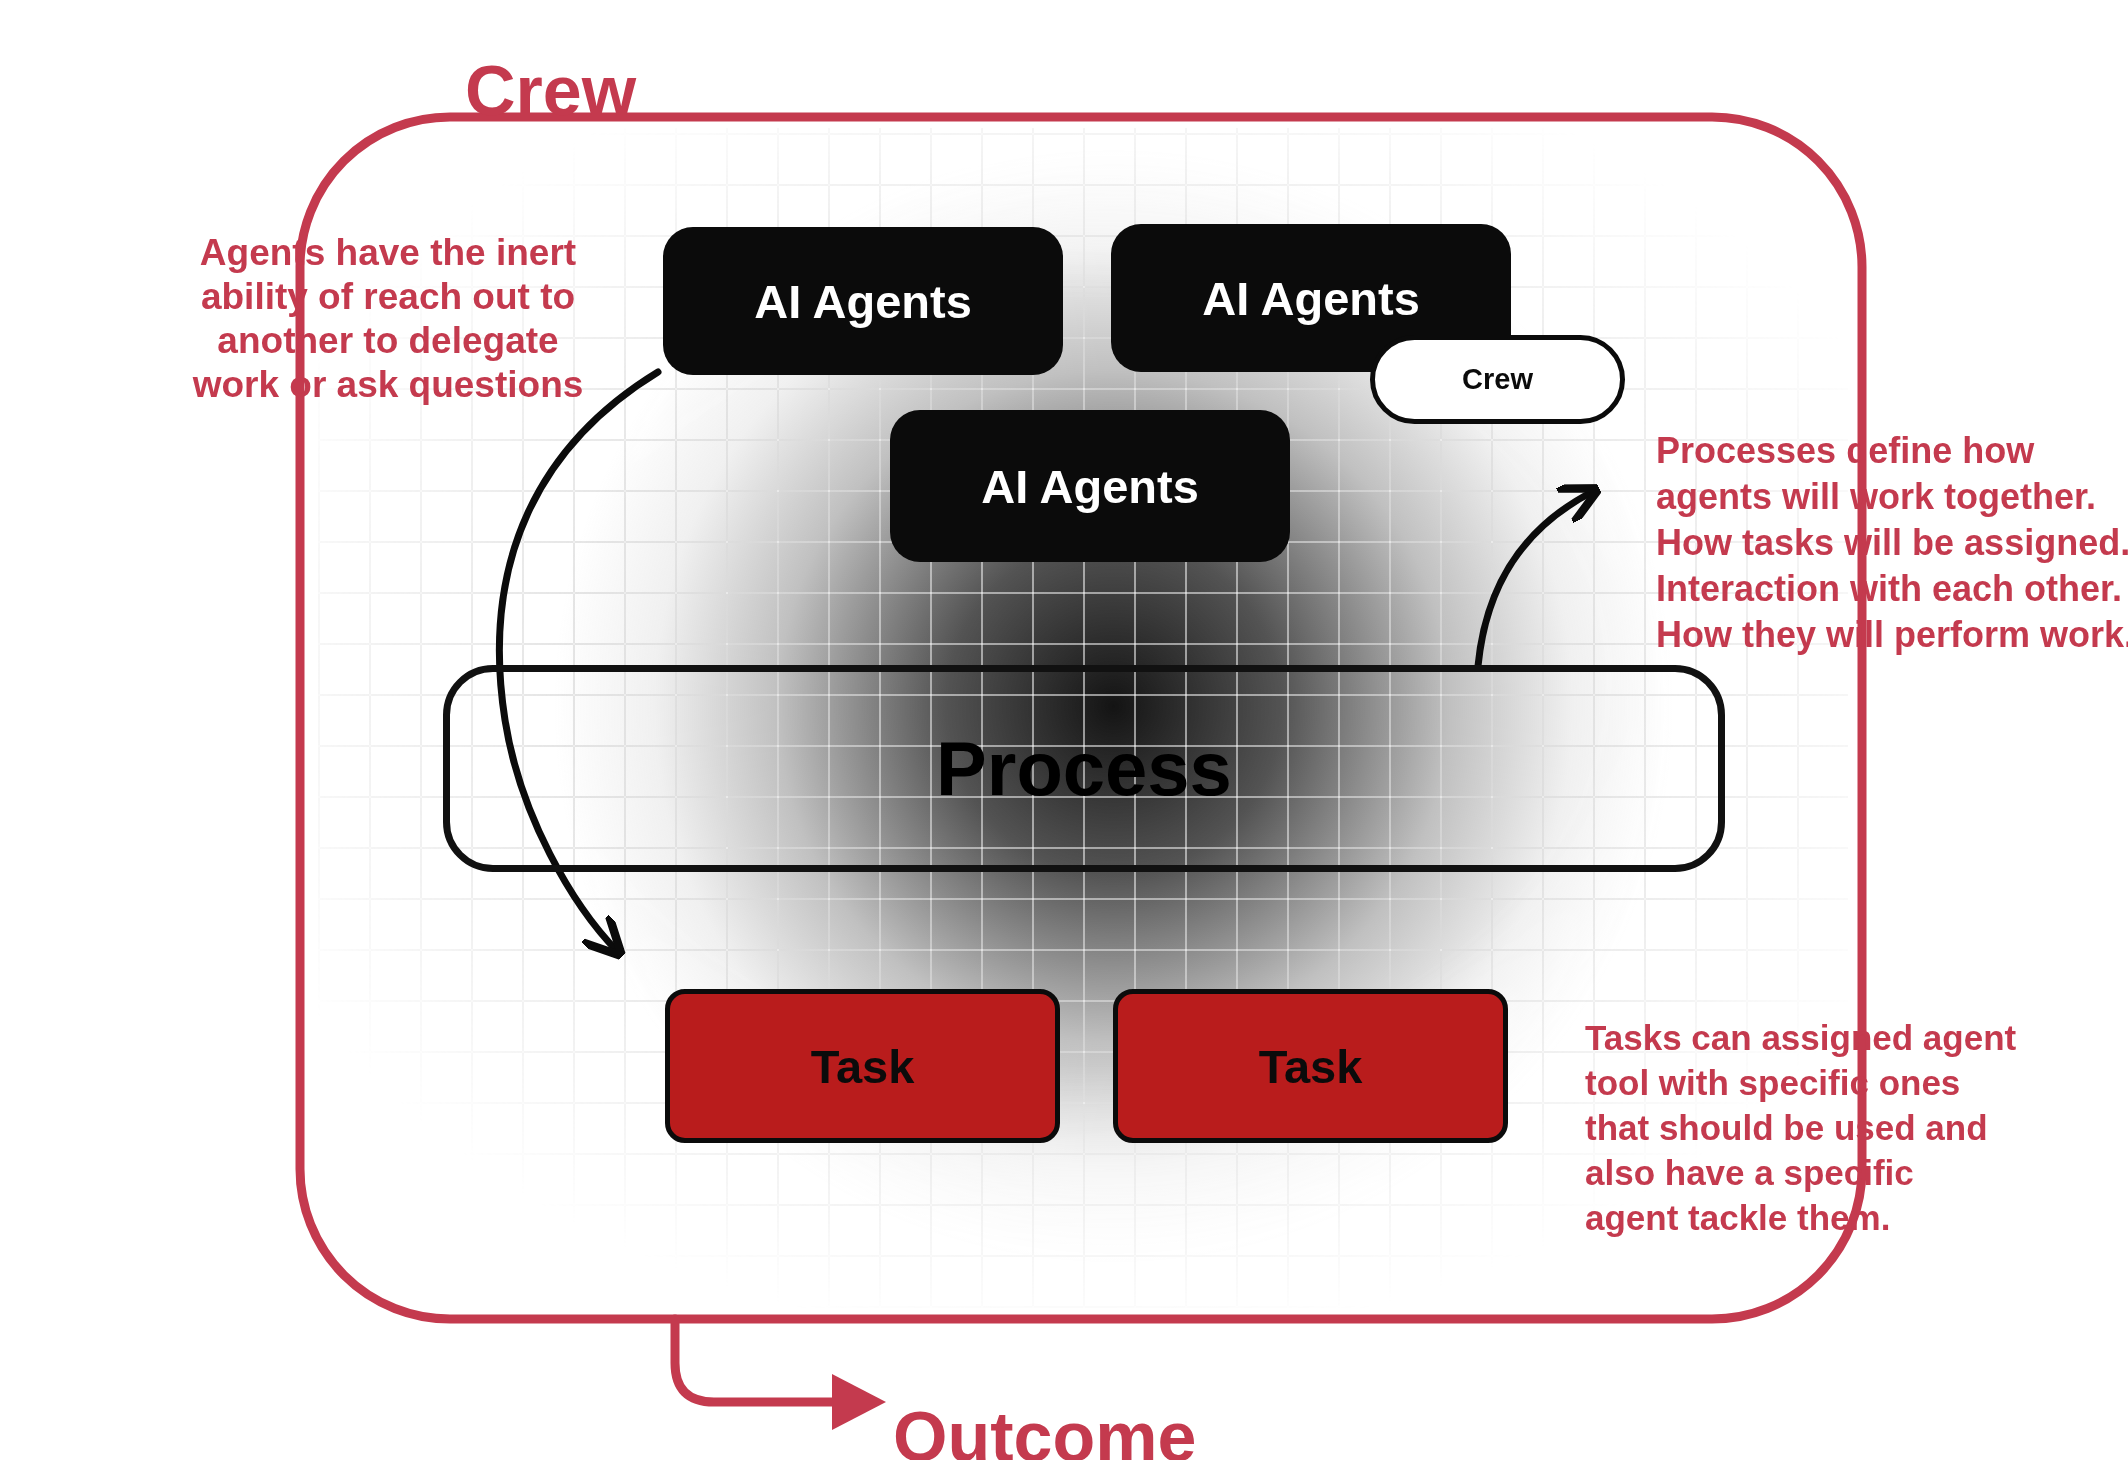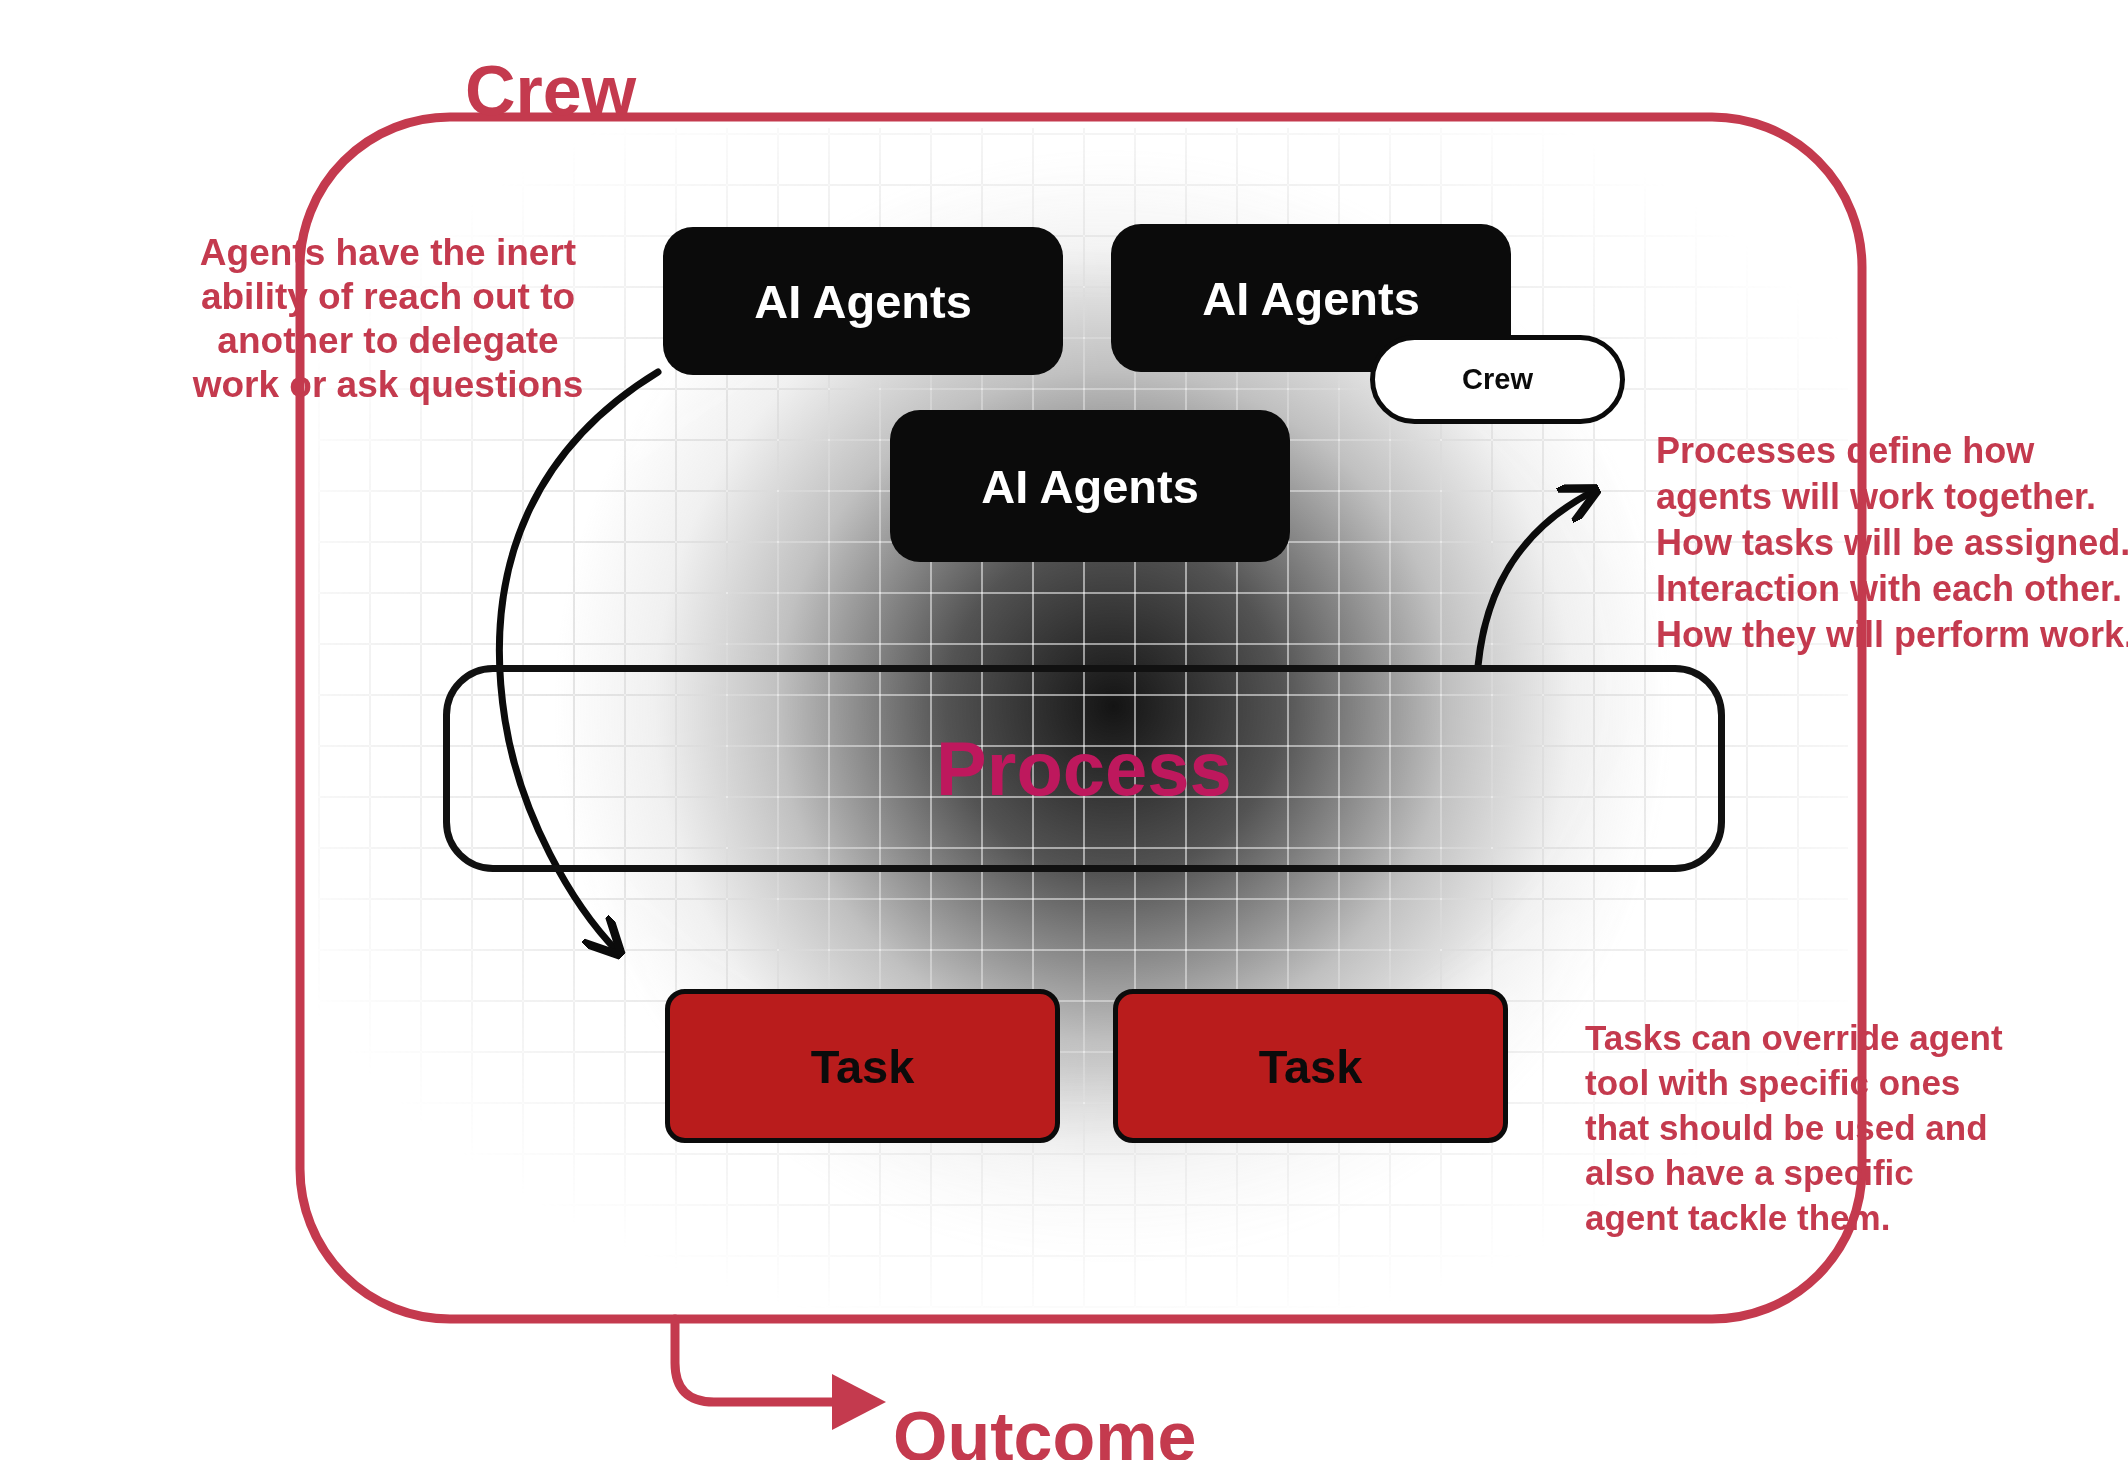--- a/index.html
+++ b/index.html
@@ -25,21 +25,21 @@
   .overlay-svg{position:absolute;left:0;top:0;width:2128px;height:1460px;z-index:5;}
   
   .node{position:absolute;display:flex;align-items:center;justify-content:center;box-sizing:border-box;z-index:10;}
   .agent-box{background:#0B0B0B;border-radius:30px;color:#ffffff;font-size:47px;font-weight:700;margin-left:16px;}
   .agent-1{left:647px;top:227px;width:400px;height:148px;}
   .agent-2{left:1095px;top:224px;width:400px;height:148px;}
   .agent-3{left:874px;top:410px;width:400px;height:152px;}
   .tools-pill{left:1370px;top:335px;width:255px;height:89px;background:#ffffff;border:5px solid #0B0B0B;
     border-radius:46px;color:#0B0B0B;font-size:29px;font-weight:700;z-index:12;}
   .process-box{left:443px;top:665px;width:1282px;height:207px;border:7px solid #111111;border-radius:50px;
-    background:transparent;color:#be185d;font-size:76px;font-weight:800;}
+    background:transparent;color:#000000;font-size:76px;font-weight:800;}
   .task-box{background:#b91c1c;border:5px solid #0B0B0B;border-radius:20px;color:#0B0B0B;
     font-size:47px;font-weight:700;}
   .task-1{left:665px;top:989px;width:395px;height:154px;}
   .task-2{left:1113px;top:989px;width:395px;height:154px;}
   
   .crimson{color:#C43A4E;margin-top:35px;}
   .crew-title{position:absolute;left:465px;top:16px;font-size:70px;font-weight:800;z-index:20;}
   .outcome-title{position:absolute;left:893px;top:1362px;font-size:70px;font-weight:800;z-index:20;}
   .annotation{position:absolute;font-weight:700;white-space:pre-line;z-index:20;}
   .annotation-left{left:178px;top:196px;width:420px;font-size:37px;line-height:44px;text-align:center;}
@@ -98,17 +98,17 @@
 
 <div class="annotation annotation-left crimson">Agents have the inert
 ability of reach out to
 another to delegate
 work or ask questions</div>
 <div class="annotation annotation-right-top crimson">Processes define how
 agents will work together.
 How tasks will be assigned.
 Interaction with each other.
 How they will perform work.</div>
-<div class="annotation annotation-right-bottom crimson">Tasks can override agent
+<div class="annotation annotation-right-bottom crimson">Tasks can assigned agent
 tool with specific ones
 that should be used and
 also have a specific
 agent tackle them.</div>
 
 </body></html>

